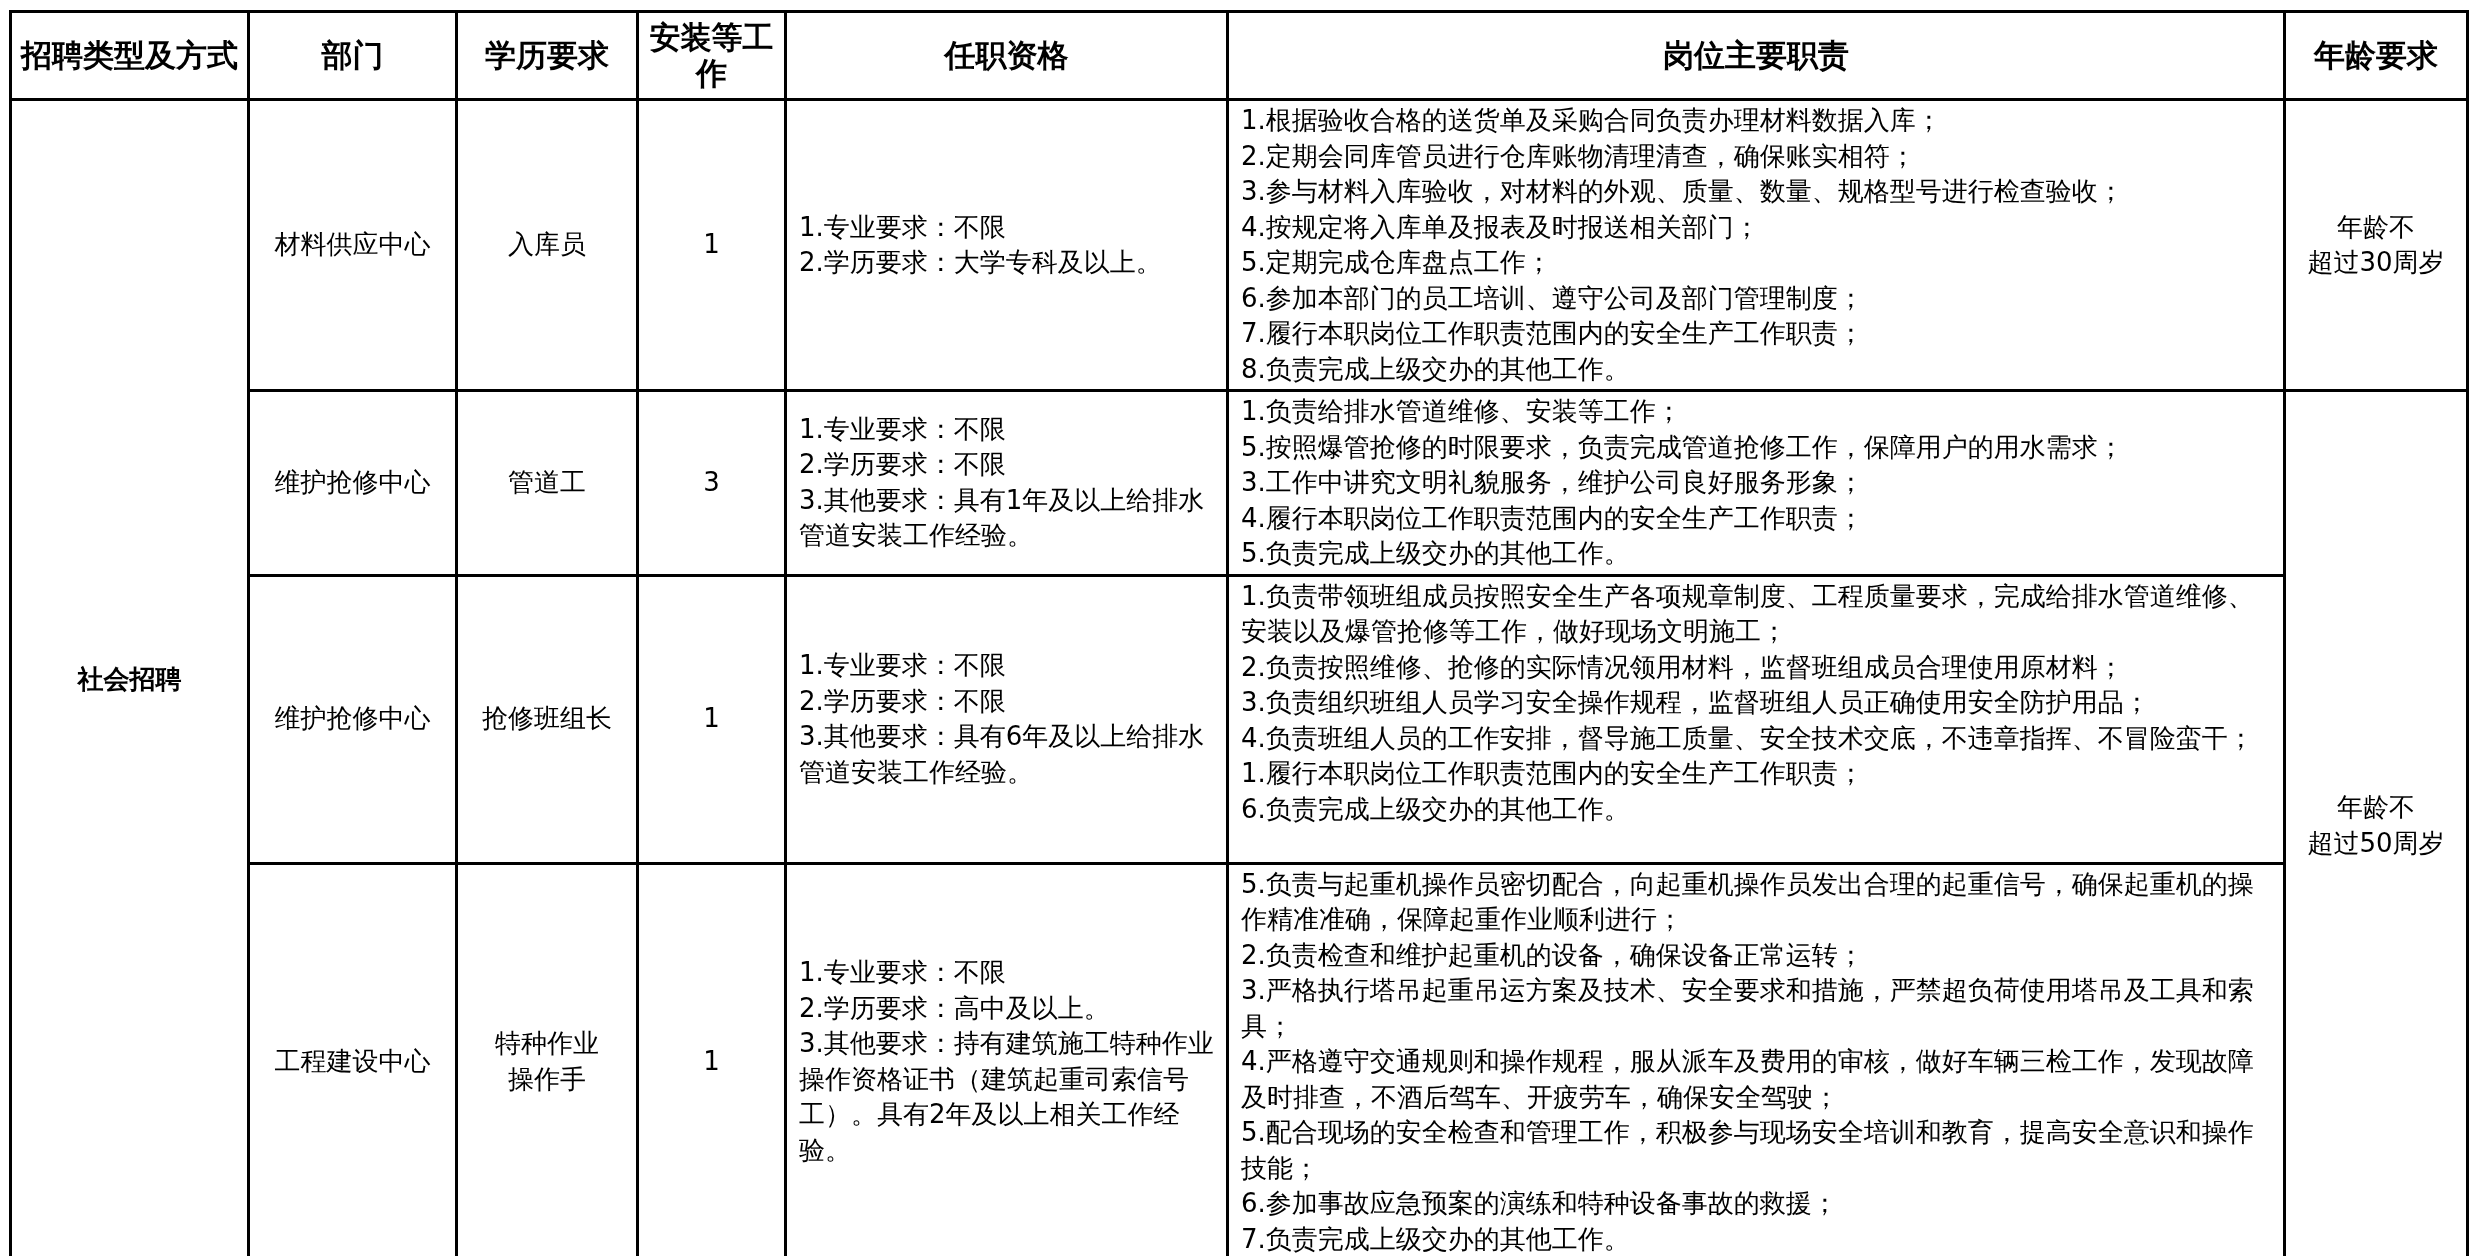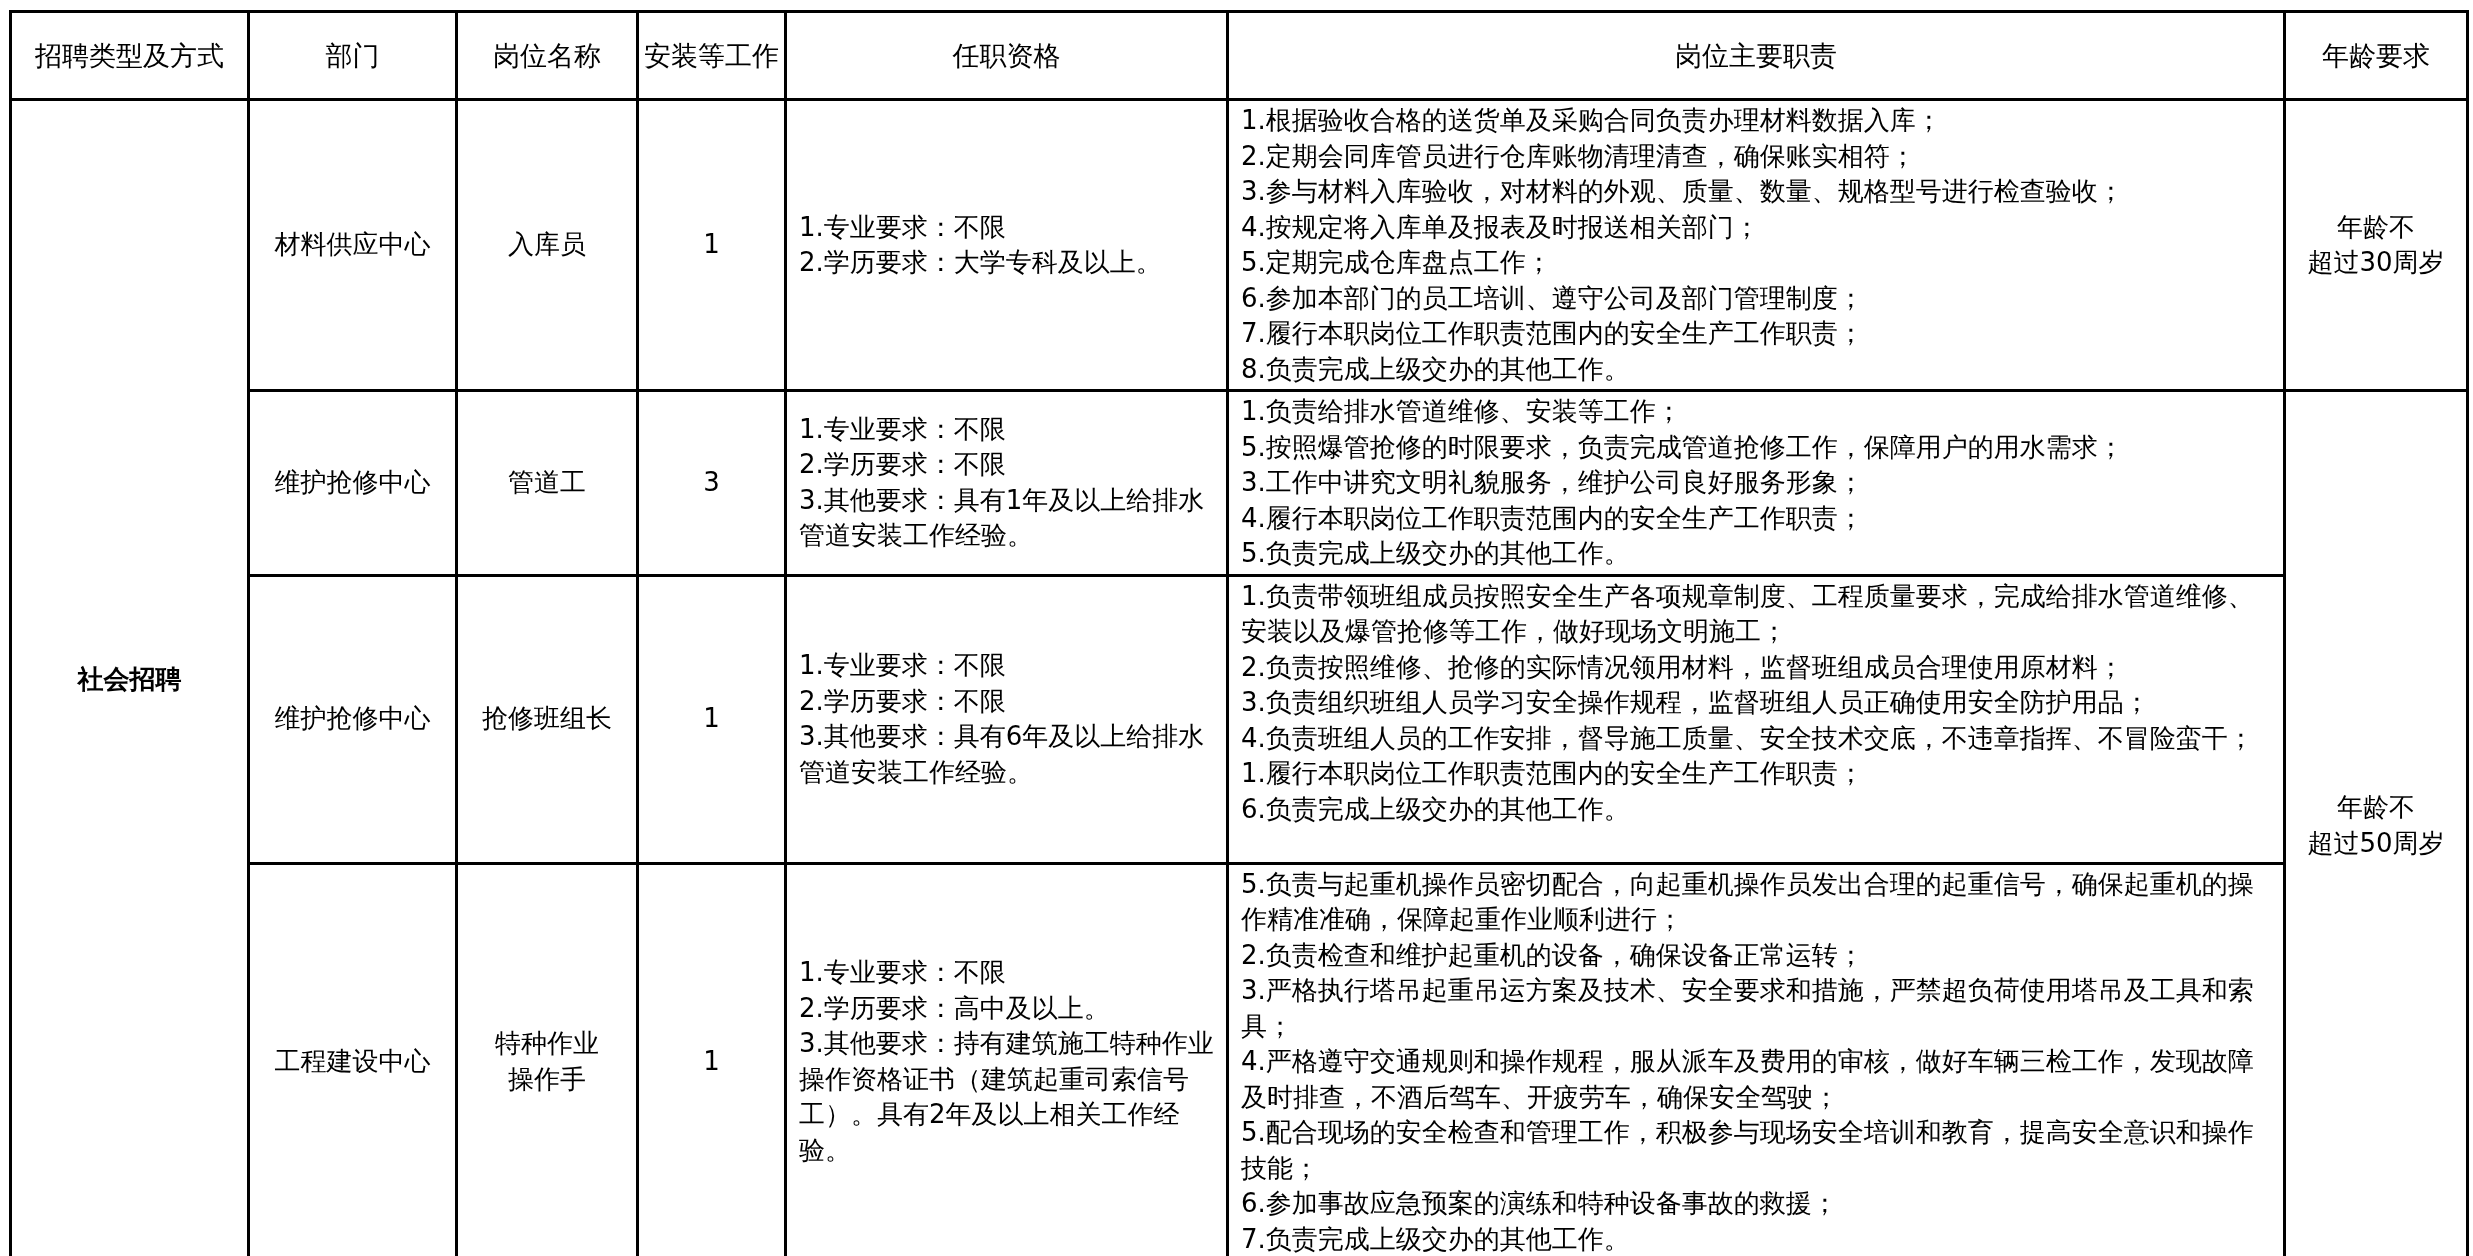--- a/index.html
+++ b/index.html
@@ -25,24 +25,24 @@
     width: 2457px;
   }
   table.recruit td, table.recruit th {
     border: 3px solid #000000;
     padding: 0;
     vertical-align: middle;
     font-size: 26px;
     line-height: 35.5px;
   }
   table.recruit th {
-    font-weight: normal;
+    font-weight: bold;
     text-align: center;
     height: 85px;
-    font-size: 27px;
+    font-size: 31px;
   }
   .c-center { text-align: center; }
   .c-left { text-align: left; padding-left: 12px !important; padding-right: 8px !important; }
   .qual-line { display: block; white-space: normal; }
   .qual-label { font-weight: normal; }
   .duty-line { display: block; }
   .type-cell { font-weight: bold; font-size: 27px; }
   .duties { padding-top: 2px !important; padding-bottom: 2px !important; vertical-align: top !important; }
 </style>
 </head>
@@ -56,21 +56,21 @@
       <col style="width:181px">
       <col style="width:148px">
       <col style="width:442px">
       <col style="width:1057px">
       <col style="width:183px">
     </colgroup>
     <thead>
       <tr>
         <th>招聘类型及方式</th>
         <th>部门</th>
-        <th>岗位名称</th>
+        <th>学历要求</th>
         <th>安装等工作</th>
         <th>任职资格</th>
         <th>岗位主要职责</th>
         <th>年龄要求</th>
       </tr>
     </thead>
     <tbody>
 
       <tr style="height:288px">
         <td rowspan="4" class="c-center type-cell">社会招聘</td>

